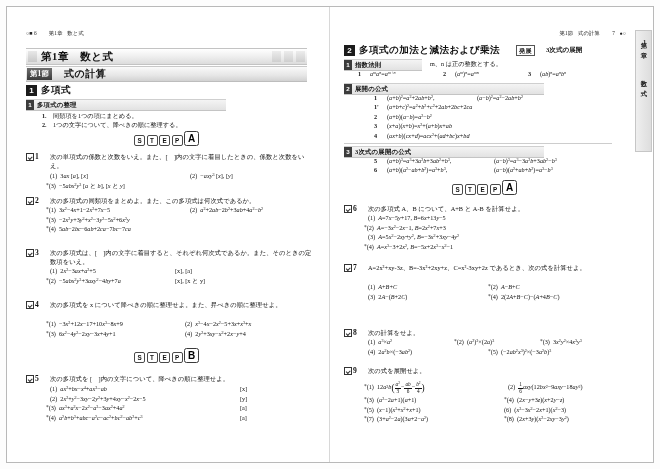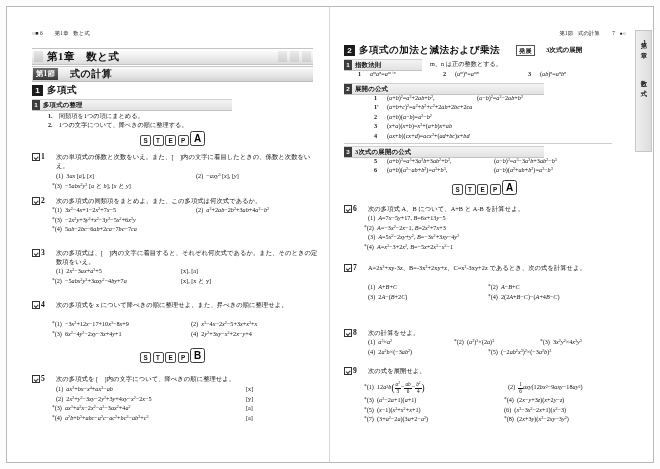--- a/index.html
+++ b/index.html
@@ -21,21 +21,21 @@
     border:1px solid #b9b9b9;
     background:#ffffff;
   }
   .gutter{
     position:absolute;left:329px;top:7px;width:1px;height:455px;
     background:#d8d8d8;
   }
   .col{
     position:absolute;top:0;box-sizing:border-box;
   }
-  .col-left{left:8px;width:330px;height:469px;}
+  .col-left{left:2px;width:330px;height:469px;}
   .col-right{left:330px;width:330px;height:469px;}
 
   
   .runhead{
     position:absolute;font-size:5.3px;letter-spacing:.2px;color:#222;
     white-space:nowrap;
   }
   .runhead .dots{letter-spacing:0px;}
   .runhead-left{left:24px;top:30px;}
   .runhead-right{right:24px;top:30px;text-align:right;}

